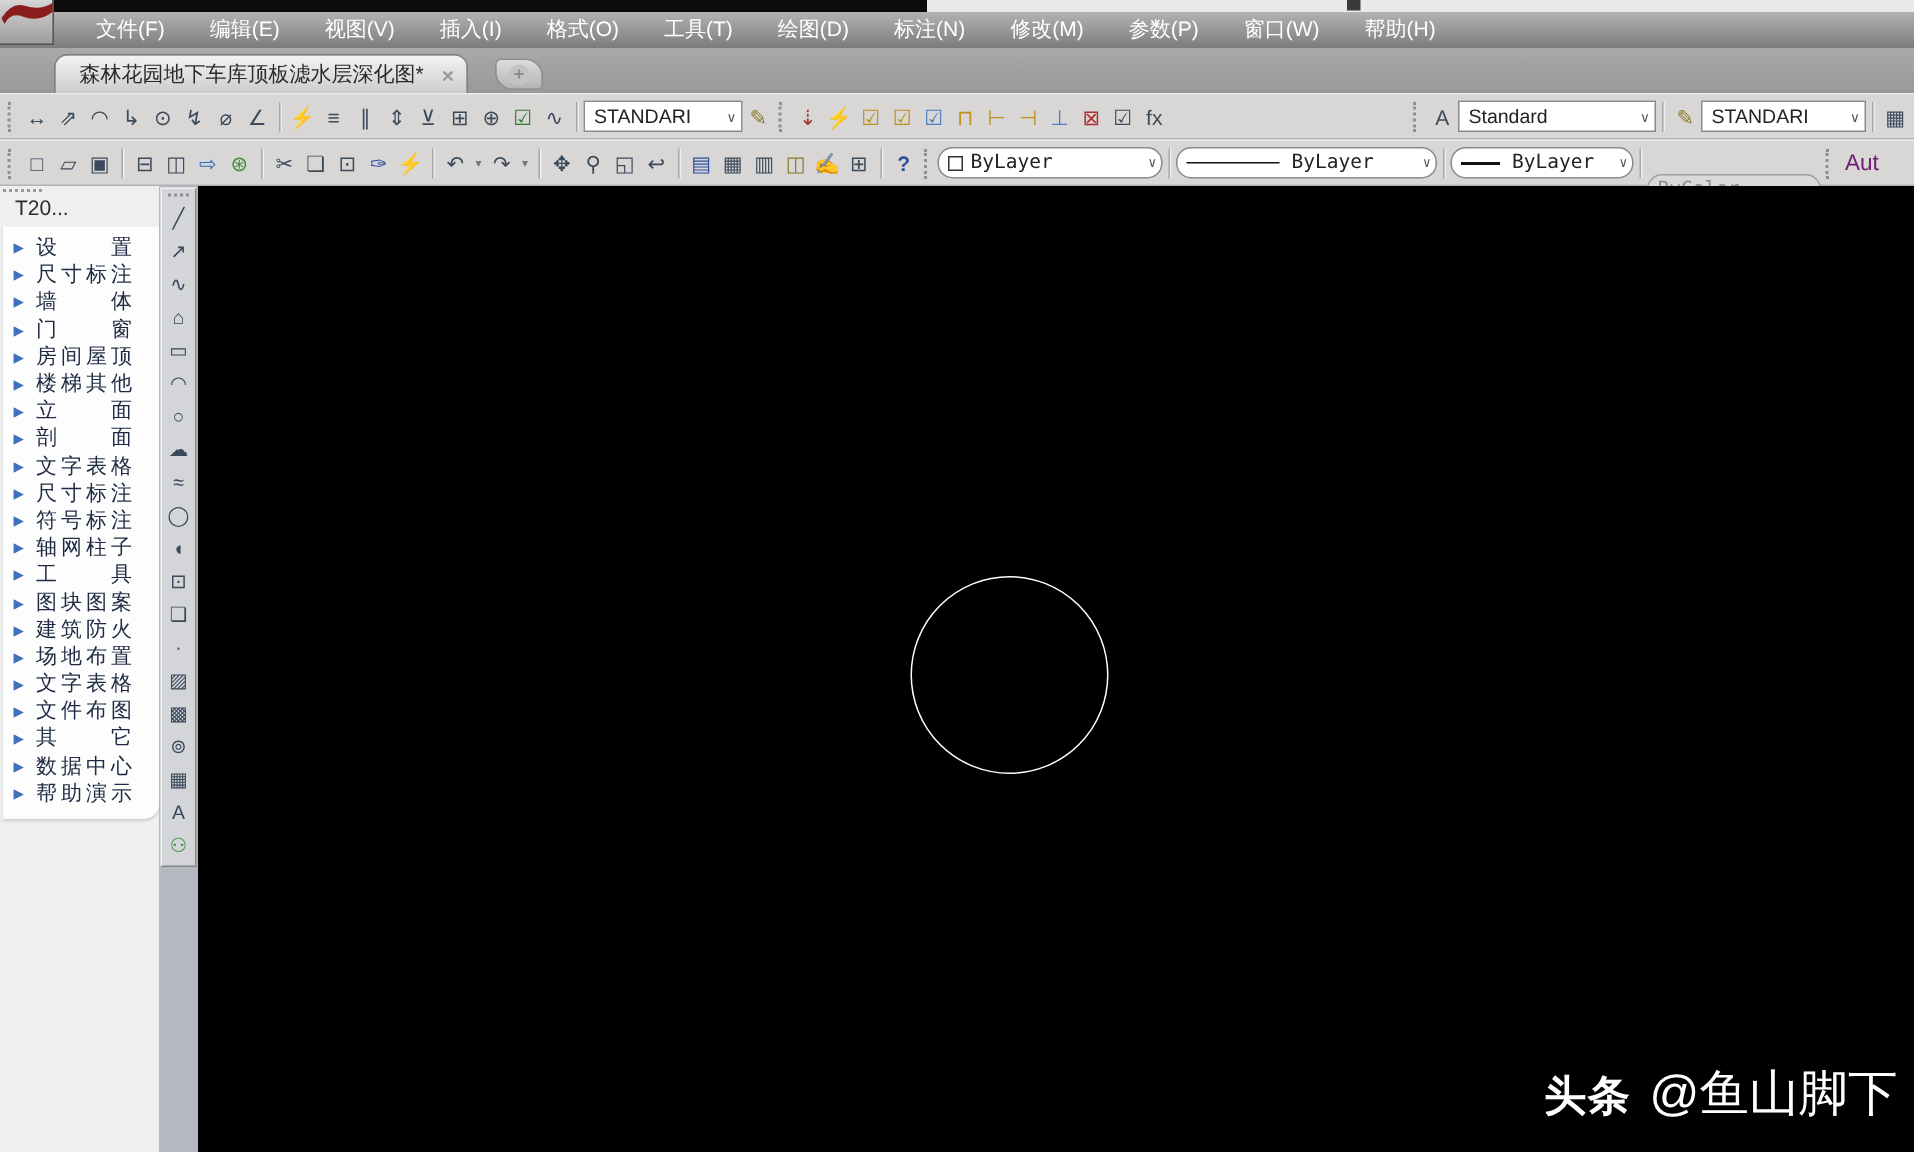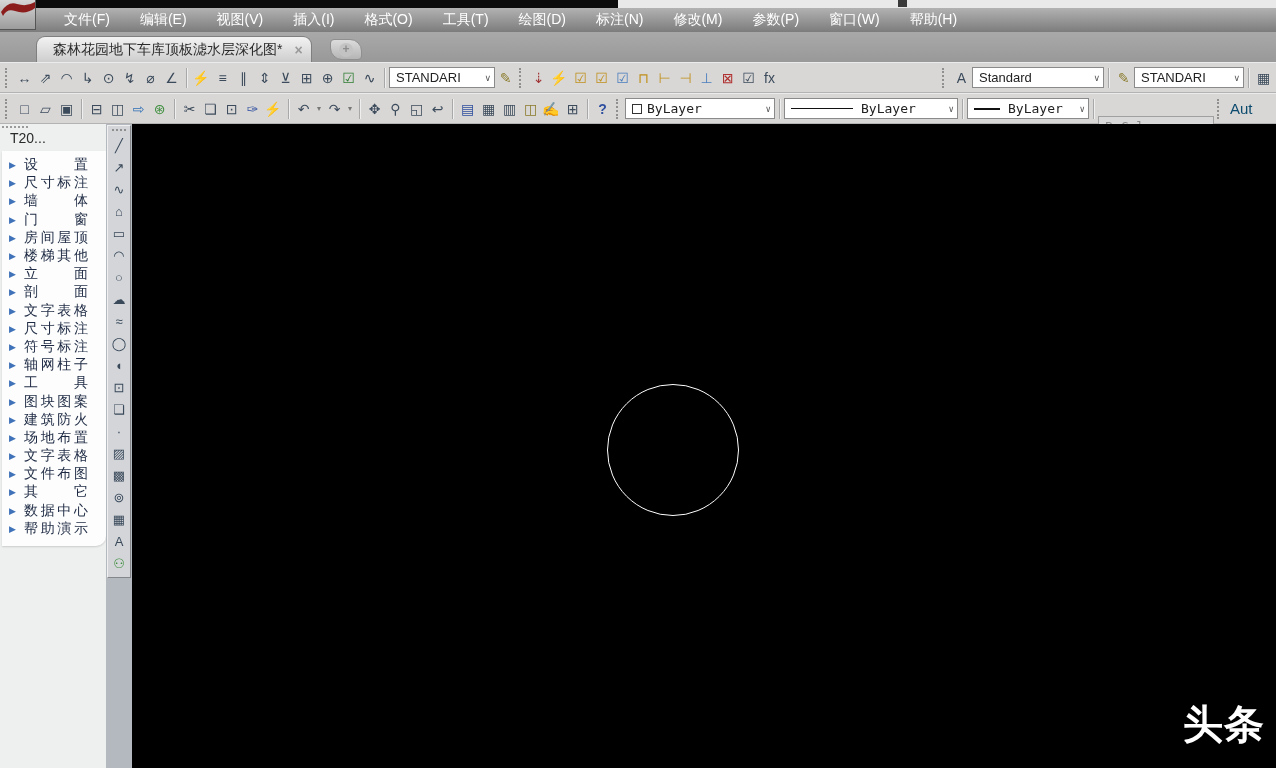--- a/index.html
+++ b/index.html
@@ -38,28 +38,28 @@
   .tb-row { display:flex; align-items:center; height:31px; padding:0 2px;
             border-top:1px solid #ebebeb; border-bottom:1px solid #b3b3b3; white-space:nowrap; }
   .grip { width:4px; height:20px; border-left:2px dotted #8f8f8f; margin:0 5px 0 3px; flex:none; }
   .tb-sep { width:1px; height:20px; background:#a8a8a8; box-shadow:1px 0 0 #efefef; margin:0 4px; flex:none; }
   .tb-btn { width:21px; height:24px; display:flex; align-items:center; justify-content:center;
             font-size:14px; color:#3c4b5c; flex:none; cursor:default; }
   .drop { width:10px; font-size:8px; color:#777; text-align:center; flex:none; }
   .tb-select { height:21px; background:#fff; border:1px solid #8a8a8a; display:flex; align-items:center;
                font-size:13px; color:#222; padding:0 3px 0 6px; flex:none; }
   .tb-select .chev { margin-left:auto; font-size:9px; color:#555; padding-left:4px; }
-  .tb-select.mono { font-family:"DejaVu Sans Mono", monospace; font-size:13px; }
+  .tb-select.mono { font-family:"DejaVu Sans Mono", monospace; font-size:13px;border-radius:10px; }
   .tb-select.disabled { background:#d9d9d9; color:#8b8b8b; border-color:#a0a0a0;margin-top:36px; }
   .swatch { width:10px; height:10px; border:1px solid #333; background:#fff; margin-right:5px; flex:none; }
   .lt-line { height:1px; background:#111; flex:none; margin-right:8px; }
   .lw-line { height:2px; background:#111; flex:none; margin-right:8px; }
   .iconlist { display:flex; align-items:center; }
   .right-group { margin-left:auto; display:flex; align-items:center; }
-  .ws-clip { font-size:15px; color:#0c4a6e; padding-left:4px; }
+  .ws-clip { font-size:15px; color:#701a75; padding-left:4px; }
 
   
   .sidebar { position:absolute; top:124px; left:0; width:106px; bottom:0; background:#eef0ef; }
   .sidebar-grip { border-top:2px dotted #9a9a9a; width:26px; margin:2px 0 0 2px; }
   .sidebar-title { font-size:14px; color:#2a2a2a; padding:2px 0 5px 10px; }
   .side-menu { background:#fcfdfc; margin-left:2px; border-radius:0 0 10px 0; padding:5px 0 8px 0;
                box-shadow:0 1px 2px rgba(0,0,0,0.15); }
   .menu-row { display:flex; align-items:center; height:18.2px; padding-left:7px; cursor:default; }
   .menu-arrow { color:#3f72b8; font-size:9px; width:15px; flex:none; }
   .menu-label { font-size:14px; color:#1e2a44; width:64px; text-align:justify; text-align-last:justify; }
@@ -71,21 +71,21 @@
                   display:flex; flex-direction:column; align-items:center; }
   .draw-grip { border-top:2px dotted #8f8f8f; width:14px; margin:2px 0 3px 0; }
   .draw-btn { width:20px; height:22px; display:flex; align-items:center; justify-content:center;
               font-size:13px; color:#39495a; cursor:default; }
 
   
   .canvas { position:absolute; top:124px; left:132px; right:0; bottom:0; background:#000; }
   .cad-circle { position:absolute; left:475px; top:260px; width:132px; height:132px;
                 border:1.5px solid #fff; border-radius:50%; }
   .watermark { position:absolute; right:11px; bottom:16px; color:#fff; display:flex; align-items:baseline; gap:12px; }
-  .wm-brand { font-size:40px; font-weight:900; letter-spacing:1px; }
+  .wm-brand { font-size:28px; font-weight:900; letter-spacing:1px; }
   .wm-handle { font-size:33px; font-weight:500; }
 </style>
 </head>
 <body>
 
 <div class="top-strip-dark"></div>
 <div class="top-strip-light"></div>
 <div class="top-mark"></div>
 
 <div class="logo">
@@ -657,14 +657,15 @@
           <span style="color: rgb(63, 143, 63);">⚇</span>
         </div>
       </div>
   </div>
 </div>
 
 <div class="canvas">
   <div class="cad-circle"></div>
   <div class="watermark">
     <span class="wm-brand">头条</span>
+    <span class="wm-handle">@鱼山脚下</span>
   </div>
 </div>
 
 </body></html>

